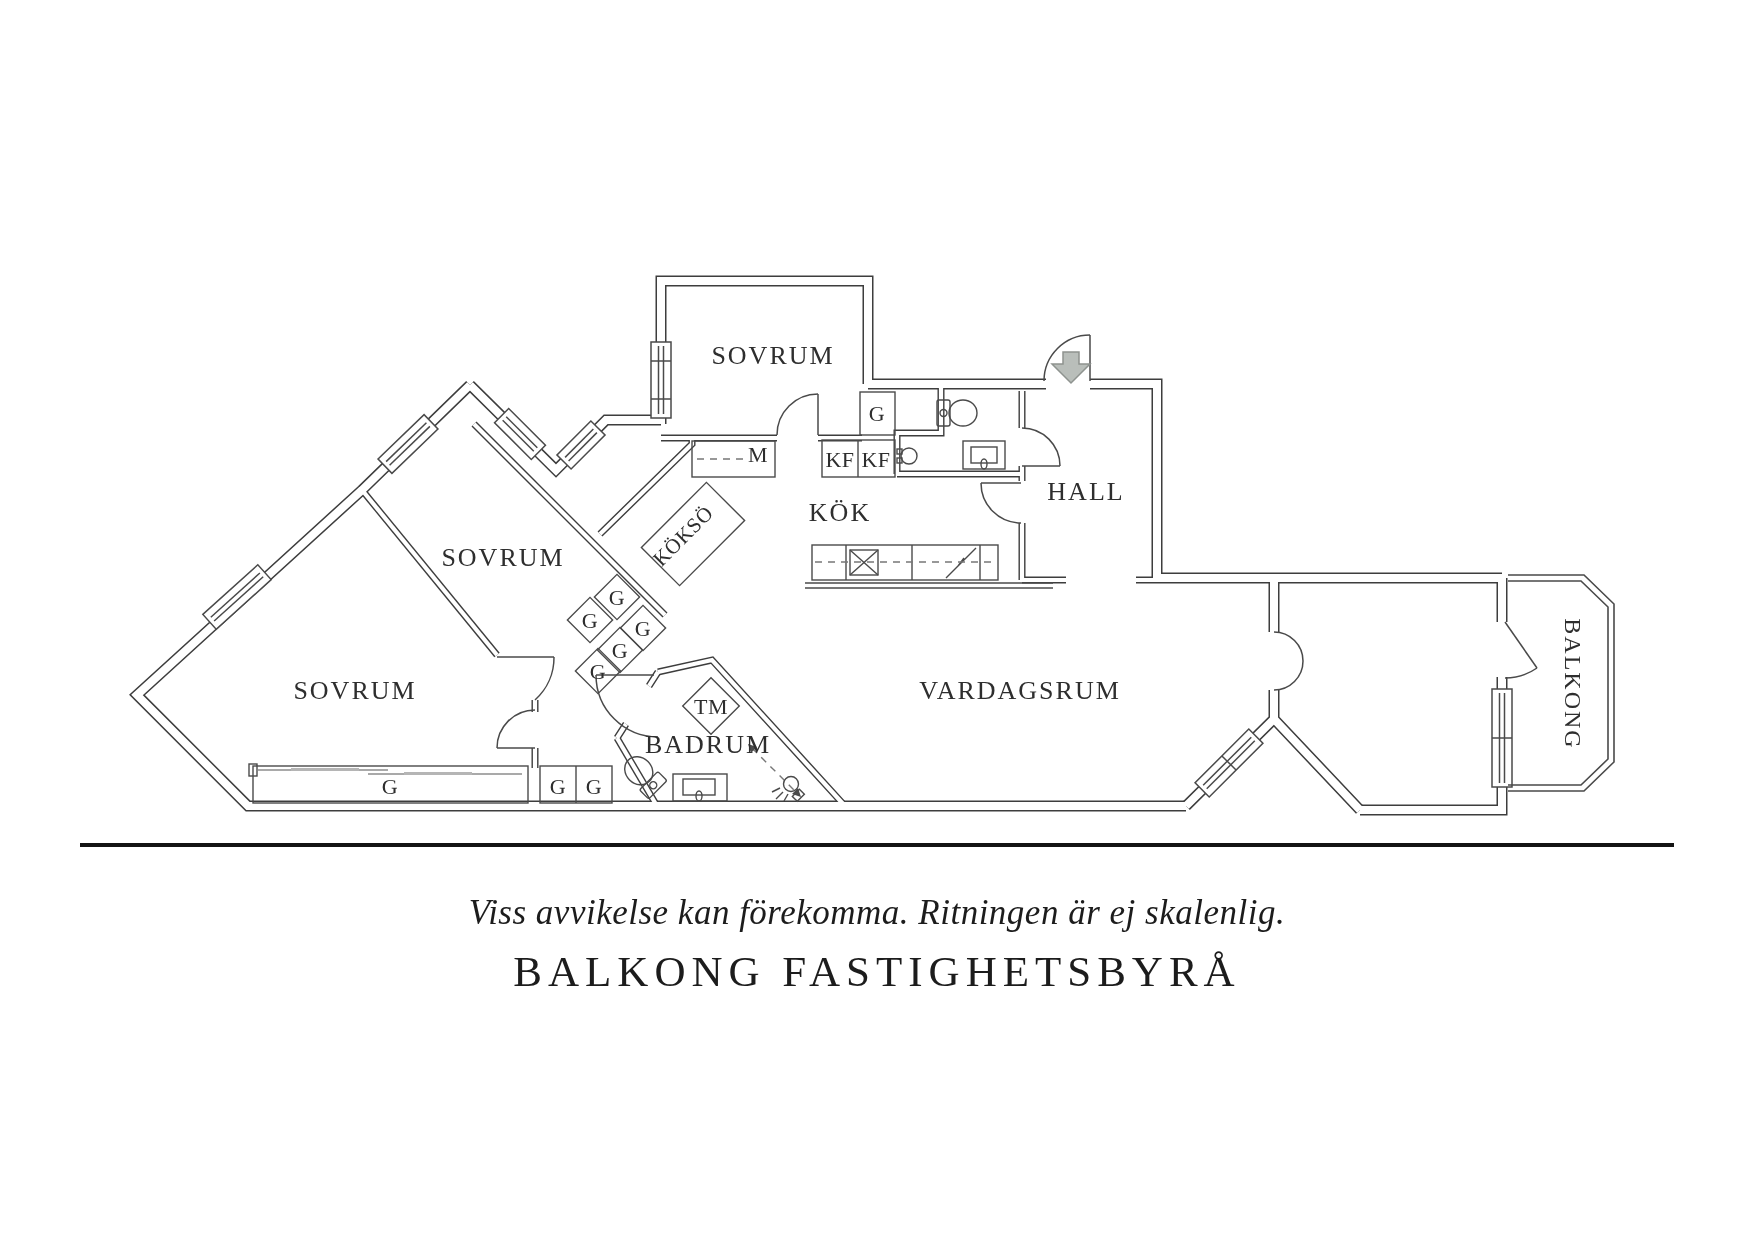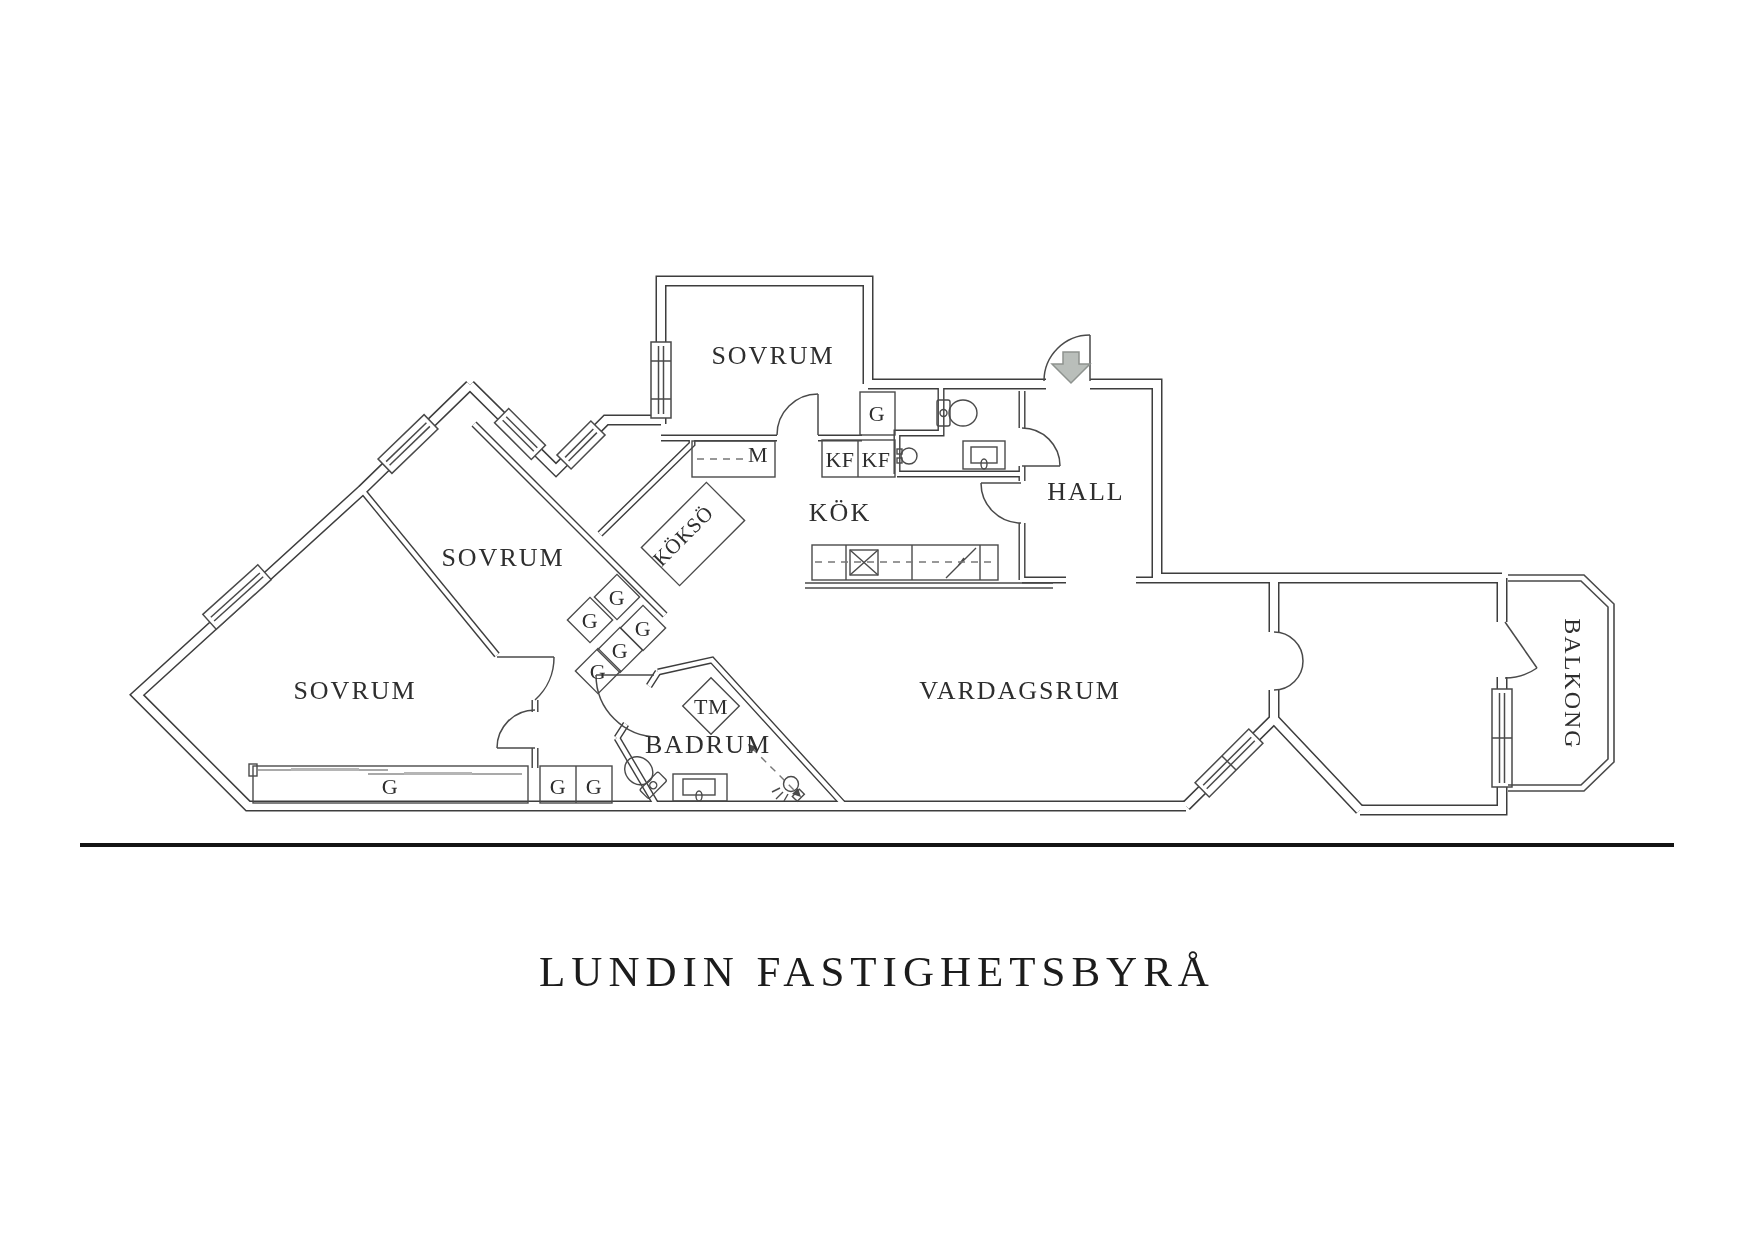--- a/index.html
+++ b/index.html
@@ -274,14 +274,15 @@
     <text class="sm" x="643" y="636">G</text>
     <text class="sm" x="620" y="658">G</text>
     <text class="sm" x="598" y="679">G</text>
     <text class="sm" x="390" y="794">G</text>
     <text class="sm" x="558" y="794">G</text>
     <text class="sm" x="594" y="794">G</text>
   </g>
 </svg>
 
 <div class="sepline"></div>
-<div class="footer footer-agency">LUNDIN FASTIGHETSBYRÅ</div>
+<div class="footer footer-disclaimer">Viss avvikelse kan förekomma. Ritningen är ej skalenlig.</div>
+<div class="footer footer-agency">BALKONG FASTIGHETSBYRÅ</div>
 </div>
 
 </body></html>

